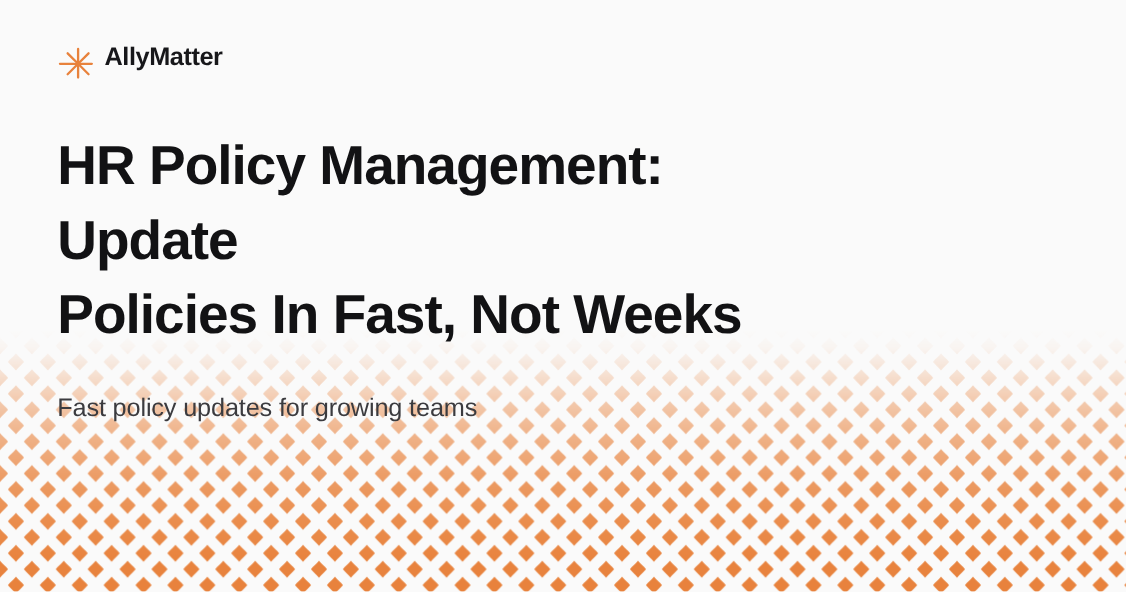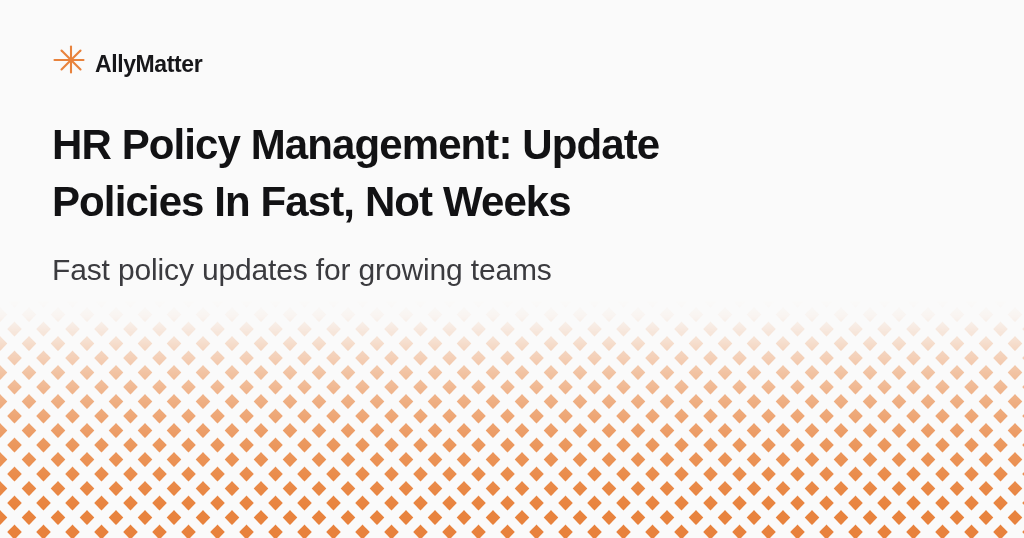--- a/index.html
+++ b/index.html
@@ -34,50 +34,50 @@
     position:absolute;
     left:0; top:0;
     width:1024px;
     padding:40px 52px 0 52px;
     z-index:2;
   }
 
   
   #logo {
     display:flex;
-    align-items:flex-end;
+    align-items:flex-start;
     gap:9px;
     height:36px;
     margin-bottom:40px;
   }
   #logo-mark { width:34px; height:34px; display:block; flex:0 0 auto; }
   #logo-text {
     font-size:23px;
     font-weight:700;
     color:#17171a;
     letter-spacing:-0.4px;
     line-height:1;
     white-space:nowrap;
   }
 
   
   #headline {
-    font-size:42px;
+    font-size:50px;
     font-weight:700;
     color:#121214;
     letter-spacing:-0.9px;
     line-height:1.36;
     max-width:720px;
   }
   #headline .hl-line { display:block; }
 
   
   #subtitle {
-    margin-top:20px;
-    font-size:30px;
+    margin-top:36px;
+    font-size:23px;
     font-weight:400;
     color:#3b3b3f;
     letter-spacing:-0.15px;
     line-height:1.3;
   }
 </style>
 </head>
 <body>
 
 <div id="pattern-band">

